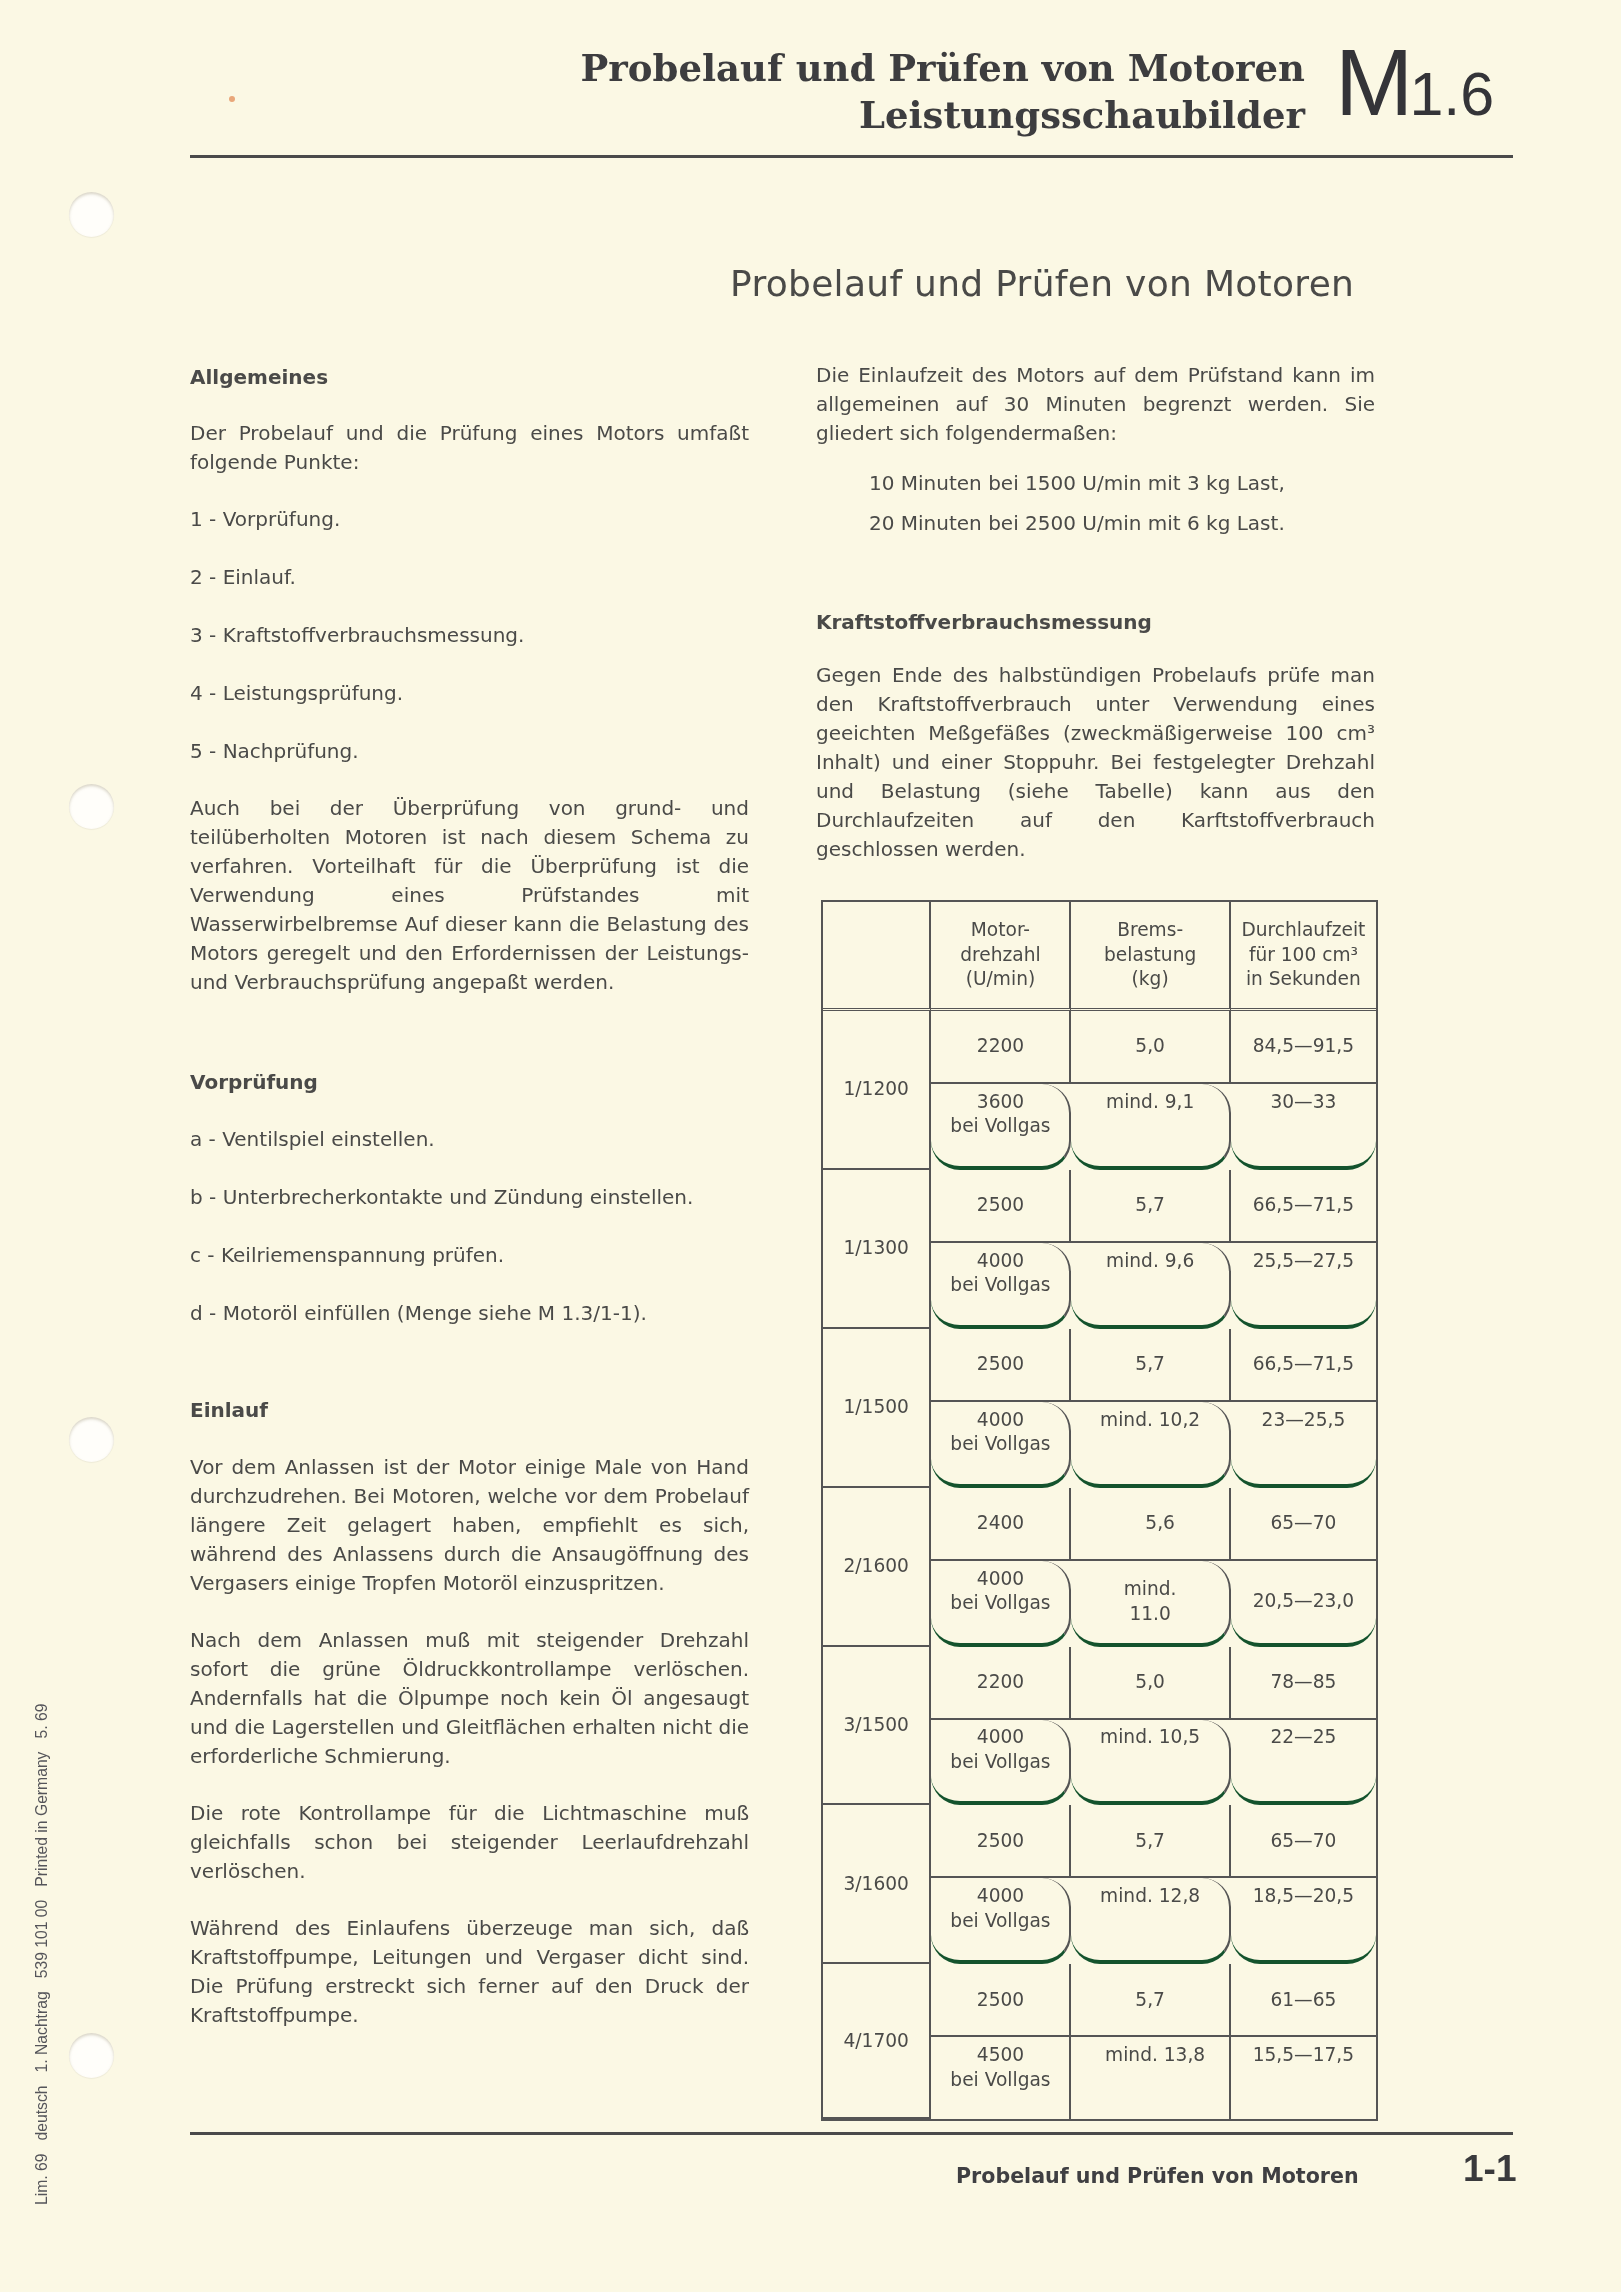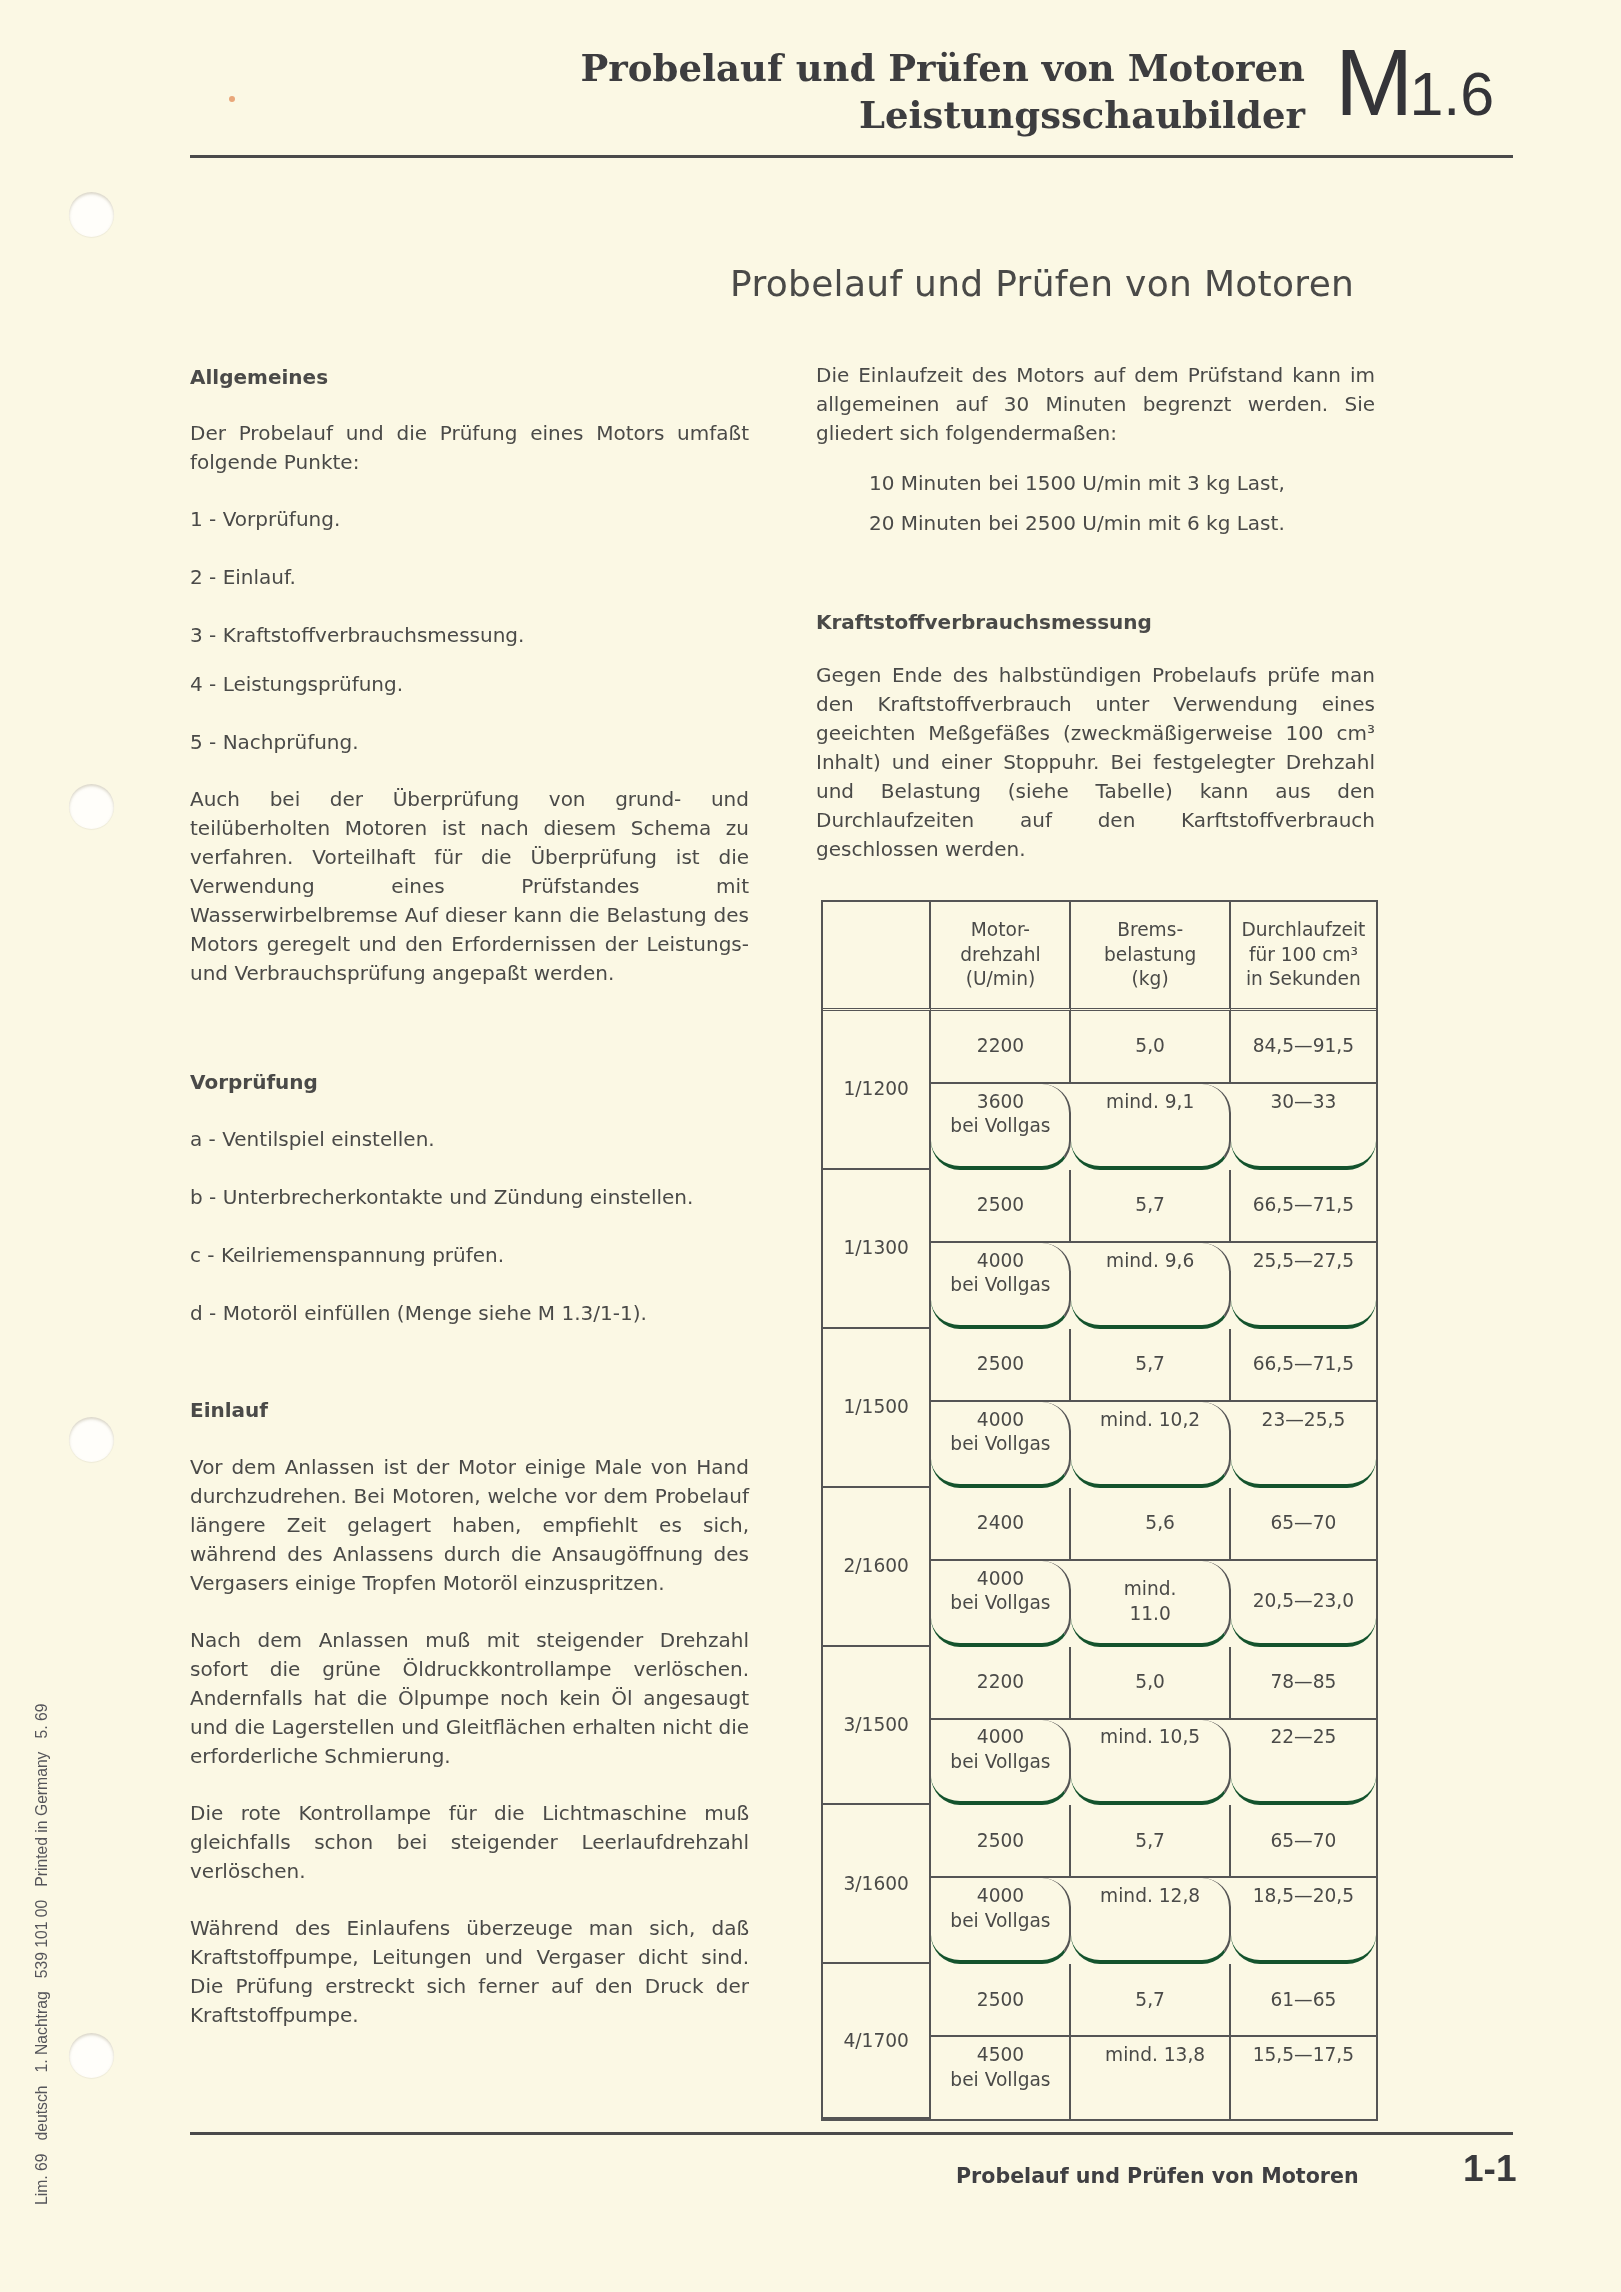--- a/index.html
+++ b/index.html
@@ -70,21 +70,21 @@
 <div class="col col-left">
   <div style="position:absolute; top:363px;"></div>
 </div>
 
 <div class="col col-left" style="top:363px;">
   <p class="h">Allgemeines</p>
   <p class="p" style="margin-top:27.4px;">Der Probelauf und die Prüfung eines Motors umfaßt folgende Punkte:</p>
   <p class="list-item" style="margin-top:28px;">1 - Vorprüfung.</p>
   <p class="list-item" style="margin-top:29px;">2 - Einlauf.</p>
   <p class="list-item" style="margin-top:29px;">3 - Kraftstoffverbrauchsmessung.</p>
-  <p class="list-item" style="margin-top:20px;">4 - Leistungsprüfung.</p>
+  <p class="list-item" style="margin-top:29px;">4 - Leistungsprüfung.</p>
   <p class="list-item" style="margin-top:29px;">5 - Nachprüfung.</p>
   <p class="p" style="margin-top:28px;">Auch bei der Überprüfung von grund- und teilüberholten Motoren ist nach diesem Schema zu verfahren. Vorteilhaft für die Überprüfung ist die Verwendung eines Prüfstandes mit Wasserwirbelbremse Auf dieser kann die Belastung des Motors geregelt und den Erfordernissen der Leistungs- und Verbrauchsprüfung angepaßt werden.</p>
 </div>
 
 <div class="col col-left" style="top:1068px;">
   <p class="h">Vorprüfung</p>
   <p class="list-item" style="margin-top:28px;">a - Ventilspiel einstellen.</p>
   <p class="list-item" style="margin-top:29px;">b - Unterbrecherkontakte und Zündung einstellen.</p>
   <p class="list-item" style="margin-top:29px;">c - Keilriemenspannung prüfen.</p>
   <p class="list-item" style="margin-top:29px;">d - Motoröl einfüllen (Menge siehe M 1.3/1-1).</p>

